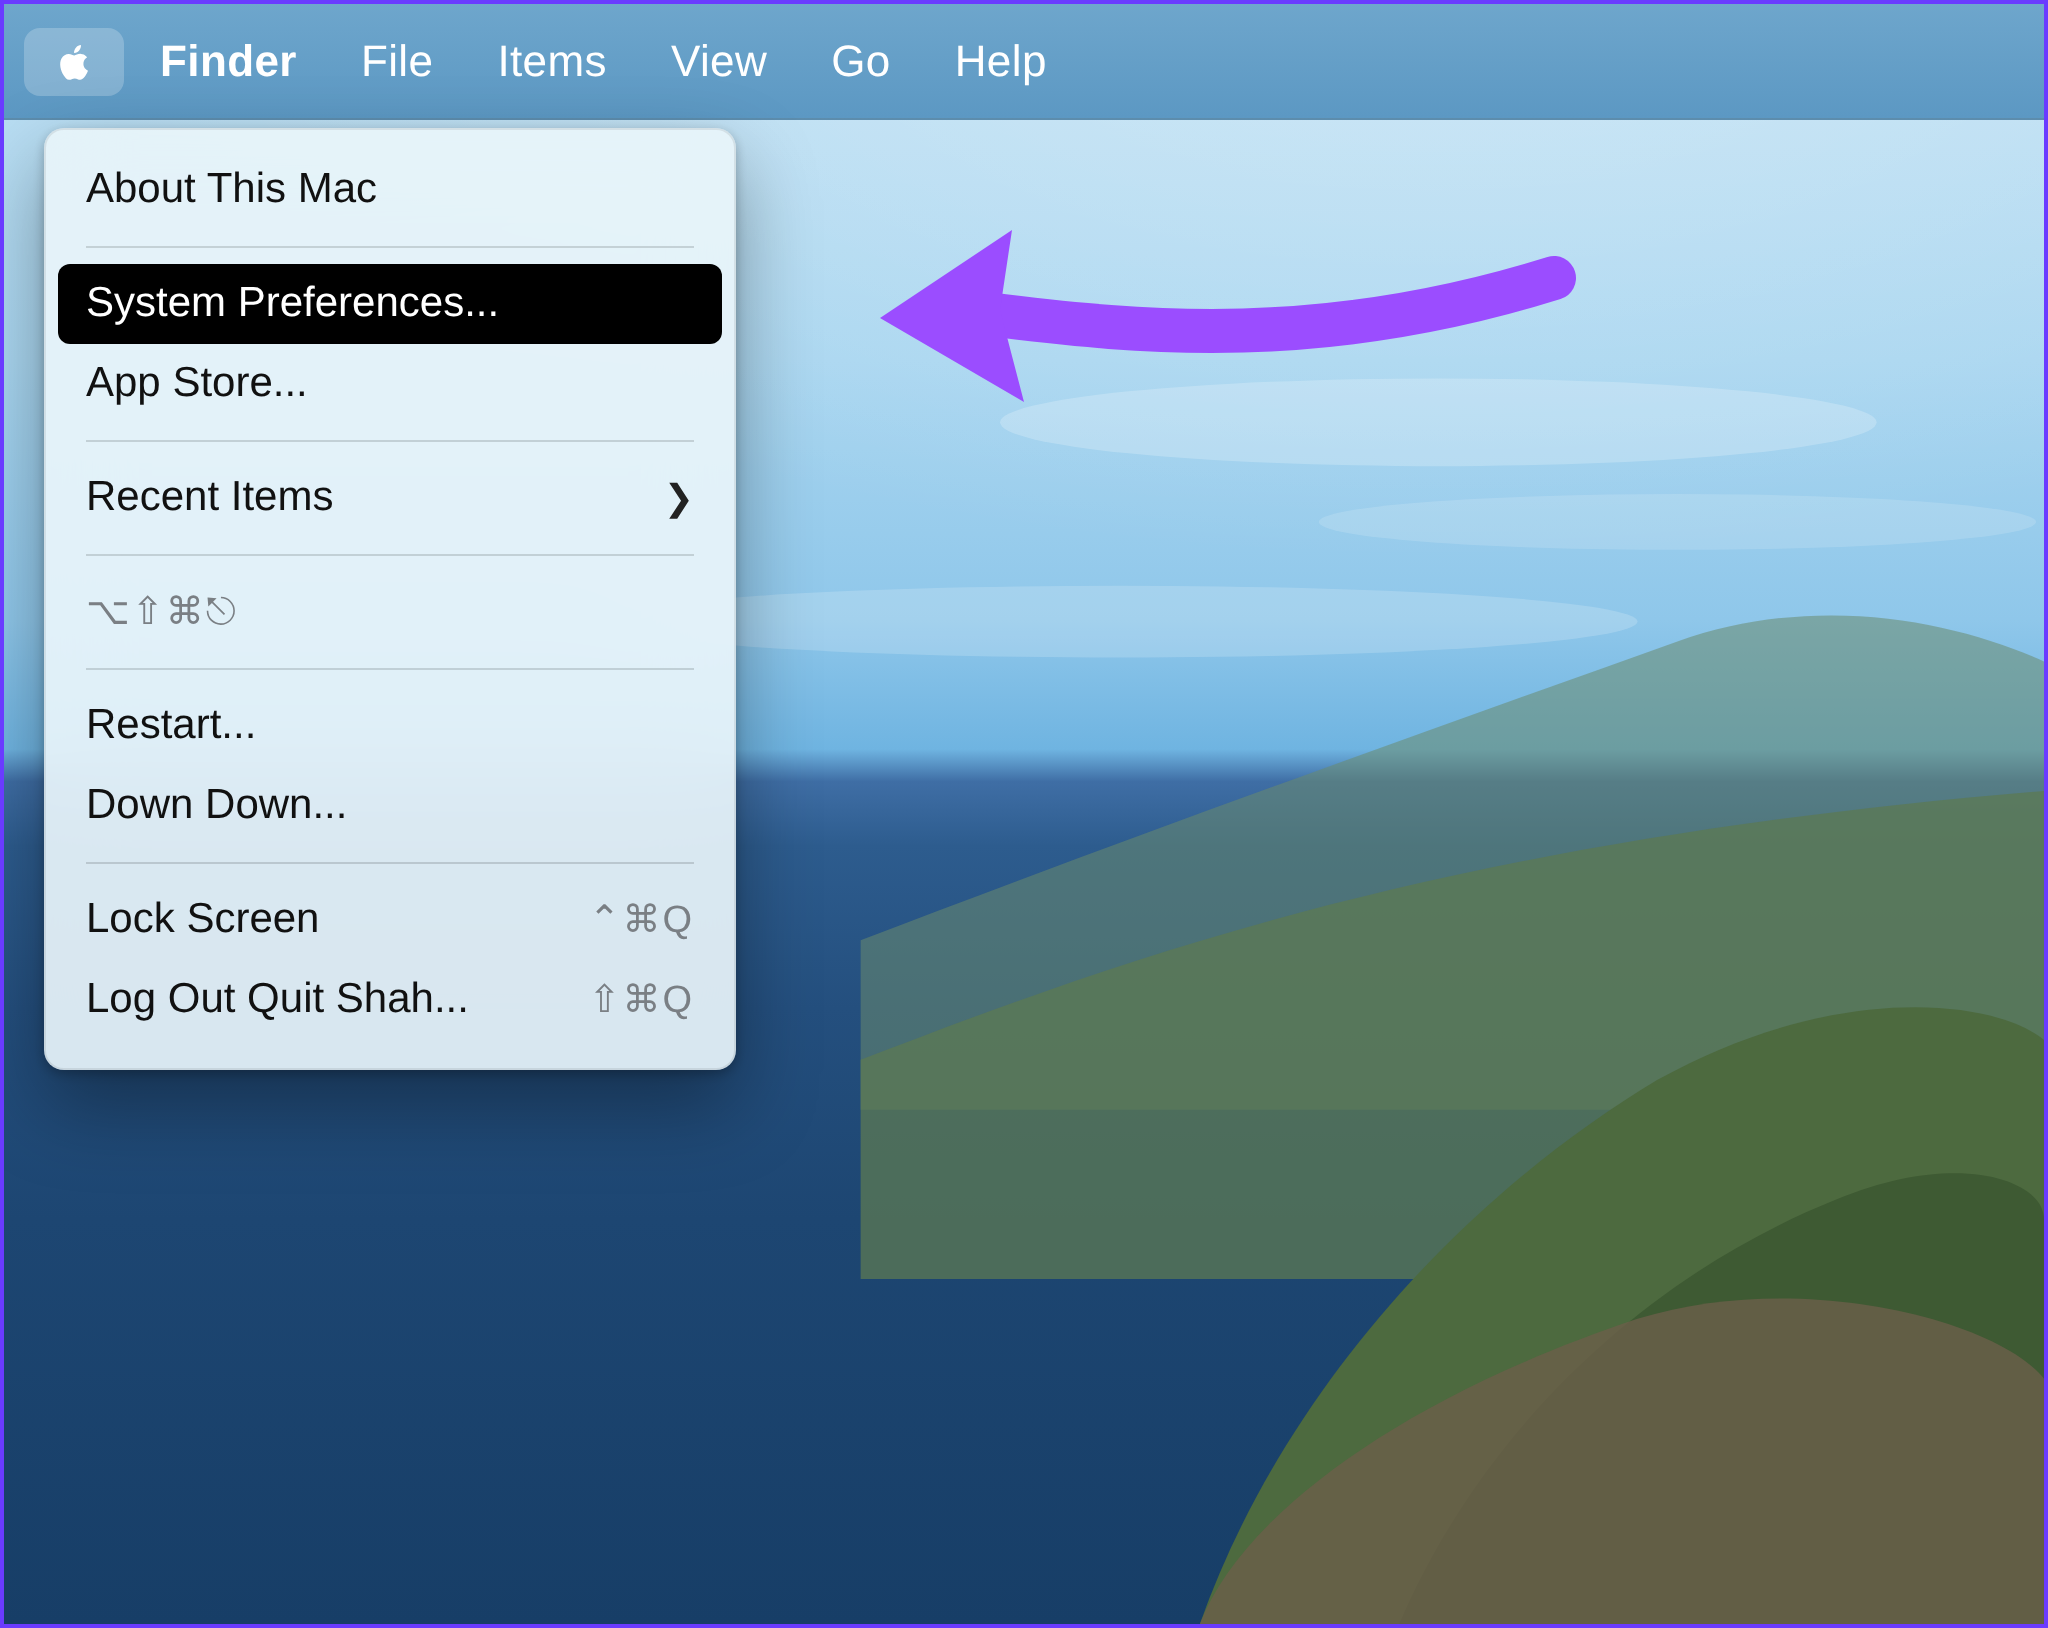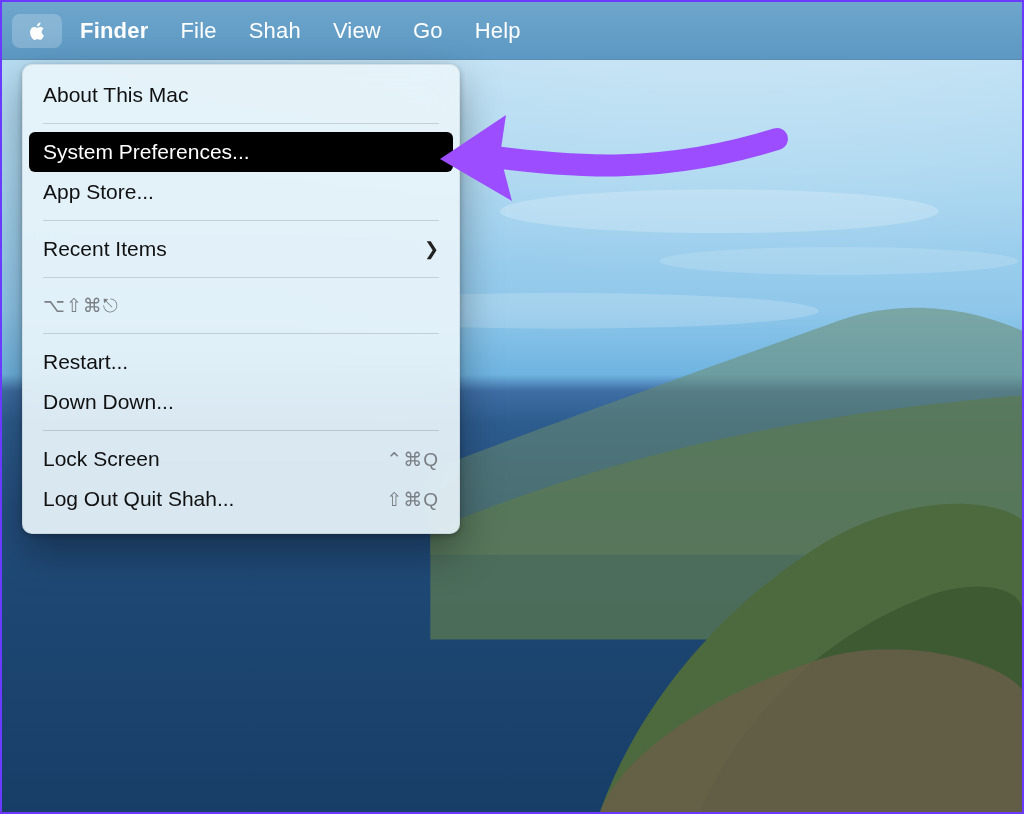--- a/index.html
+++ b/index.html
@@ -31,21 +31,21 @@
   }
   .menubar .item { padding: 6px 14px; border-radius: 7px; cursor: default; white-space: nowrap; text-align: center; }
   .menubar .item.app { font-weight: 700; }
   .menubar .apple-wrap { padding: 4px 12px; border-radius: 8px; background: rgba(255,255,255,0.22); display:flex; align-items:center; }
   .menubar .apple-wrap svg { width: 26px; height: 26px; fill: #fff; display:block; }
 
   
   .dropdown {
     position: absolute;
     left: 20px; top: 62px;
-    width: 438px;
+    width: 346px;
     background: rgba(232,244,250,0.92);
     border: 1px solid rgba(0,0,0,0.08);
     border-radius: 10px;
     box-shadow: 0 18px 40px rgba(0,0,0,0.35), 0 2px 6px rgba(0,0,0,0.25);
     padding: 10px 0 14px;
     backdrop-filter: blur(20px);
   }
   .dropdown .row {
     display: flex; align-items: center; justify-content: space-between;
     padding: 8px 20px;
@@ -86,21 +86,21 @@
 <div class="menubar">
   <div class="apple-wrap">
     <span>
       <svg viewBox="0 0 24 24">
           <path d="M16.365 12.85c-.02-2.01 1.64-2.98 1.71-3.02-.93-1.36-2.38-1.55-2.9-1.57-1.23-.12-2.4.73-3.02.73-.62 0-1.58-.71-2.6-.69-1.34.02-2.57.78-3.26 1.98-1.39 2.41-.36 5.98 1 7.94.66.96 1.45 2.03 2.48 1.99.99-.04 1.37-.64 2.57-.64 1.2 0 1.54.64 2.59.62 1.07-.02 1.75-.97 2.41-1.93.76-1.11 1.07-2.18 1.09-2.23-.02-.01-2.09-.8-2.11-3.18zM14.38 6.7c.55-.66.92-1.58.82-2.5-.79.03-1.75.53-2.32 1.19-.51.59-.95 1.53-.83 2.43.88.07 1.78-.45 2.33-1.12z"></path>
         </svg>
     </span>
   </div>
   <div class="item app">Finder</div>
   <div class="item">File</div>
-  <div class="item">Shah</div>
+  <div class="item">Items</div>
   <div class="item">View</div>
   <div class="item">Go</div>
   <div class="item">Help</div>
 </div>
 
 <div class="dropdown">
   <div class="row">
     <span>About This Mac</span>
   </div>
   <div class="sep"></div>

